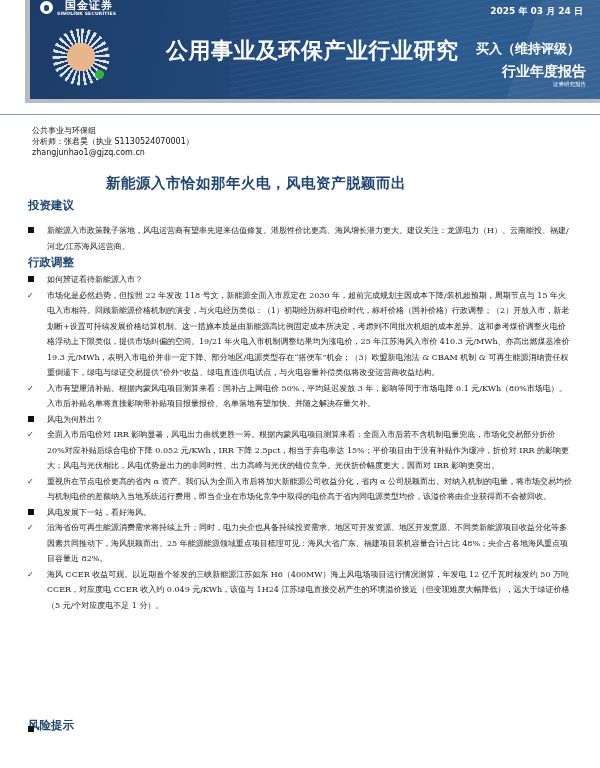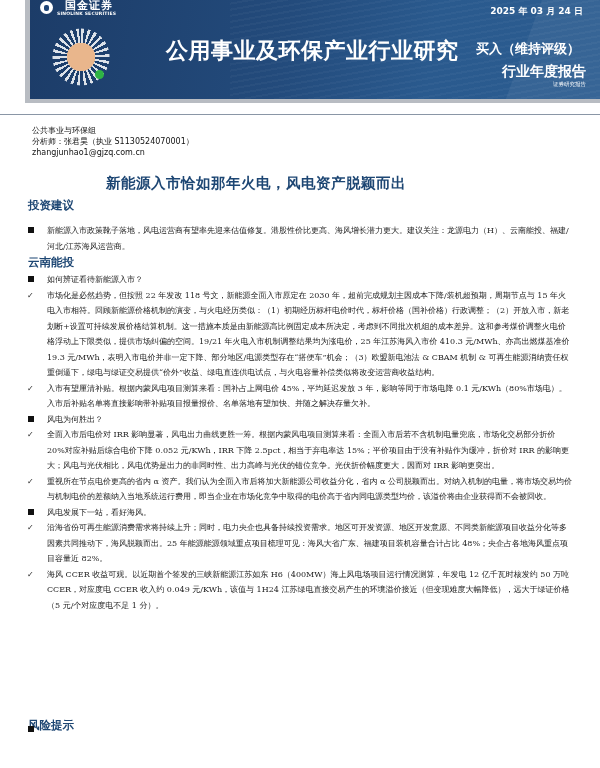--- a/index.html
+++ b/index.html
@@ -108,33 +108,33 @@
 <div class="doc-title">新能源入市恰如那年火电，风电资产脱颖而出</div>
 
 <div class="section-h" style="top:198px;">投资建议</div>
 <div class="para" style="top:223px;">
   <div class="item">
     <span class="mk sq"></span>
     <span>新能源入市政策靴子落地，风电运营商有望率先迎来估值修复。港股性价比更高、海风增长潜力更大。建议关注：龙源电力（H）、云南能投、福建/河北/江苏海风运营商。</span>
   </div>
 </div>
 
-<div class="section-h" style="top:255px;">云南能投</div>
+<div class="section-h" style="top:255px;">行政调整</div>
 <div class="para" style="top:272px;">
   <div class="item">
     <span class="mk sq"></span>
     <span>如何辨证看待新能源入市？</span>
   </div>
   <div class="item">
     <span class="mk">✓</span>
     <span>市场化是必然趋势，但按照 22 年发改 118 号文，新能源全面入市原定在 2030 年，超前完成规划主因成本下降/装机超预期，周期节点与 15 年火电入市相符。回顾新能源价格机制的演变，与火电经历类似：（1）初期经历标杆电价时代，标杆价格（国补价格）行政调整；（2）开放入市，新老划断+设置可持续发展价格结算机制。这一措施本质是由新能源高比例固定成本所决定，考虑到不同批次机组的成本差异。这和参考煤价调整火电价格浮动上下限类似，提供市场纠偏的空间。19/21 年火电入市机制调整结果均为涨电价，25 年江苏海风入市价 410.3 元/MWh、亦高出燃煤基准价 19.3 元/MWh，表明入市电价并非一定下降、部分地区/电源类型存在“搭便车”机会；（3）欧盟新电池法 &amp; CBAM 机制 &amp; 可再生能源消纳责任权重倒逼下，绿电与绿证交易提供“价外”收益、绿电直连供电试点，与火电容量补偿类似将改变运营商收益结构。</span>
   </div>
   <div class="item">
     <span class="mk">✓</span>
-    <span>入市有望厘清补贴。根据内蒙风电项目测算来看：国补占上网电价 45%，平均延迟发放 3 年，影响等同于市场电降 0.1 元/KWh（80%市场电）。入市后补贴名单将直接影响带补贴项目报量报价、名单落地有望加快、并随之解决存量欠补。</span>
+    <span>入市有望厘清补贴。根据内蒙风电项目测算来看：国补占上网电价 50%，平均延迟发放 3 年，影响等同于市场电降 0.1 元/KWh（80%市场电）。入市后补贴名单将直接影响带补贴项目报量报价、名单落地有望加快、并随之解决存量欠补。</span>
   </div>
   <div class="item">
     <span class="mk sq"></span>
     <span>风电为何胜出？</span>
   </div>
   <div class="item">
     <span class="mk">✓</span>
     <span>全面入市后电价对 IRR 影响显著，风电出力曲线更胜一筹。根据内蒙风电项目测算来看：全面入市后若不含机制电量兜底，市场化交易部分折价 20%对应补贴后综合电价下降 0.052 元/KWh，IRR 下降 2.5pct，相当于弃电率达 15%；平价项目由于没有补贴作为缓冲，折价对 IRR 的影响更大；风电与光伏相比，风电优势是出力的非同时性、出力高峰与光伏的错位竞争。光伏折价幅度更大，因而对 IRR 影响更突出。</span>
   </div>
   <div class="item">

